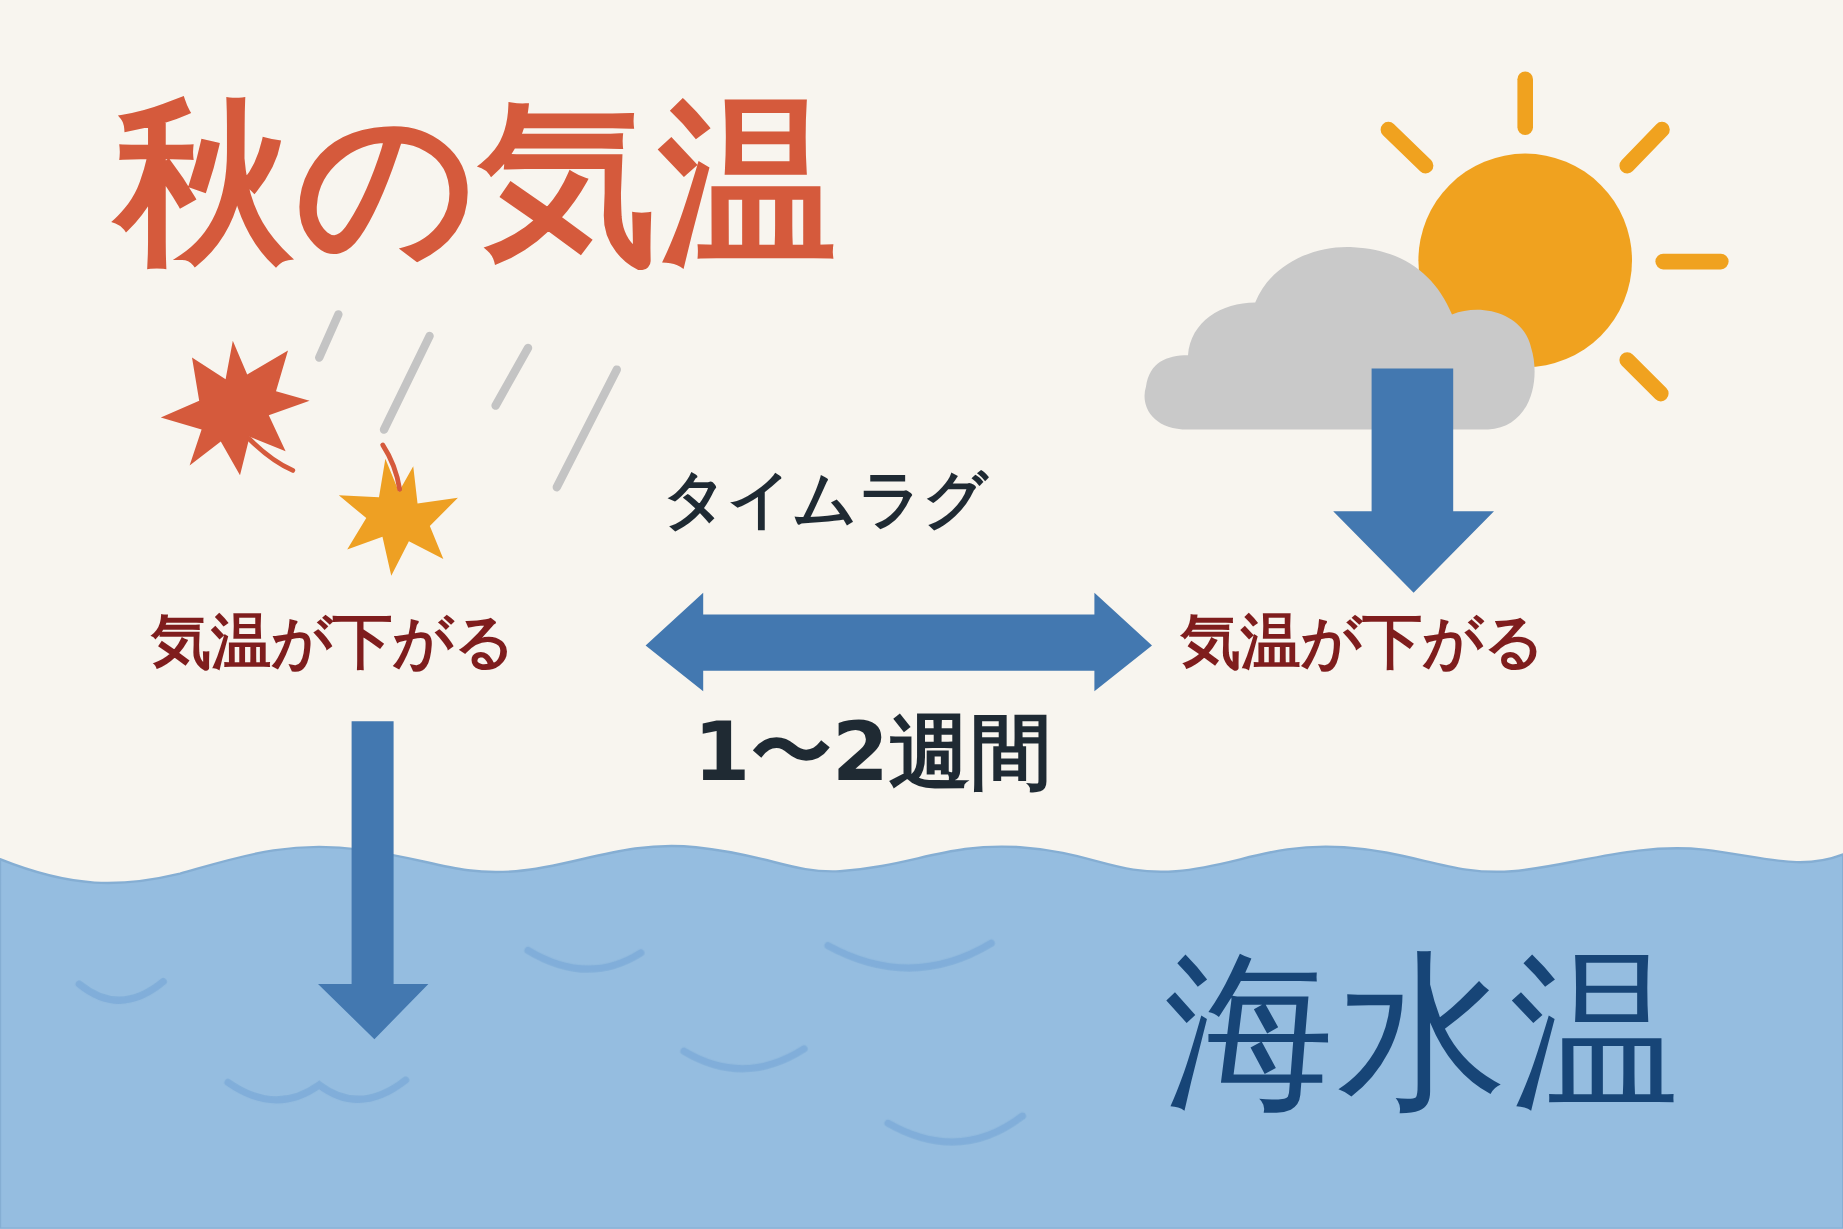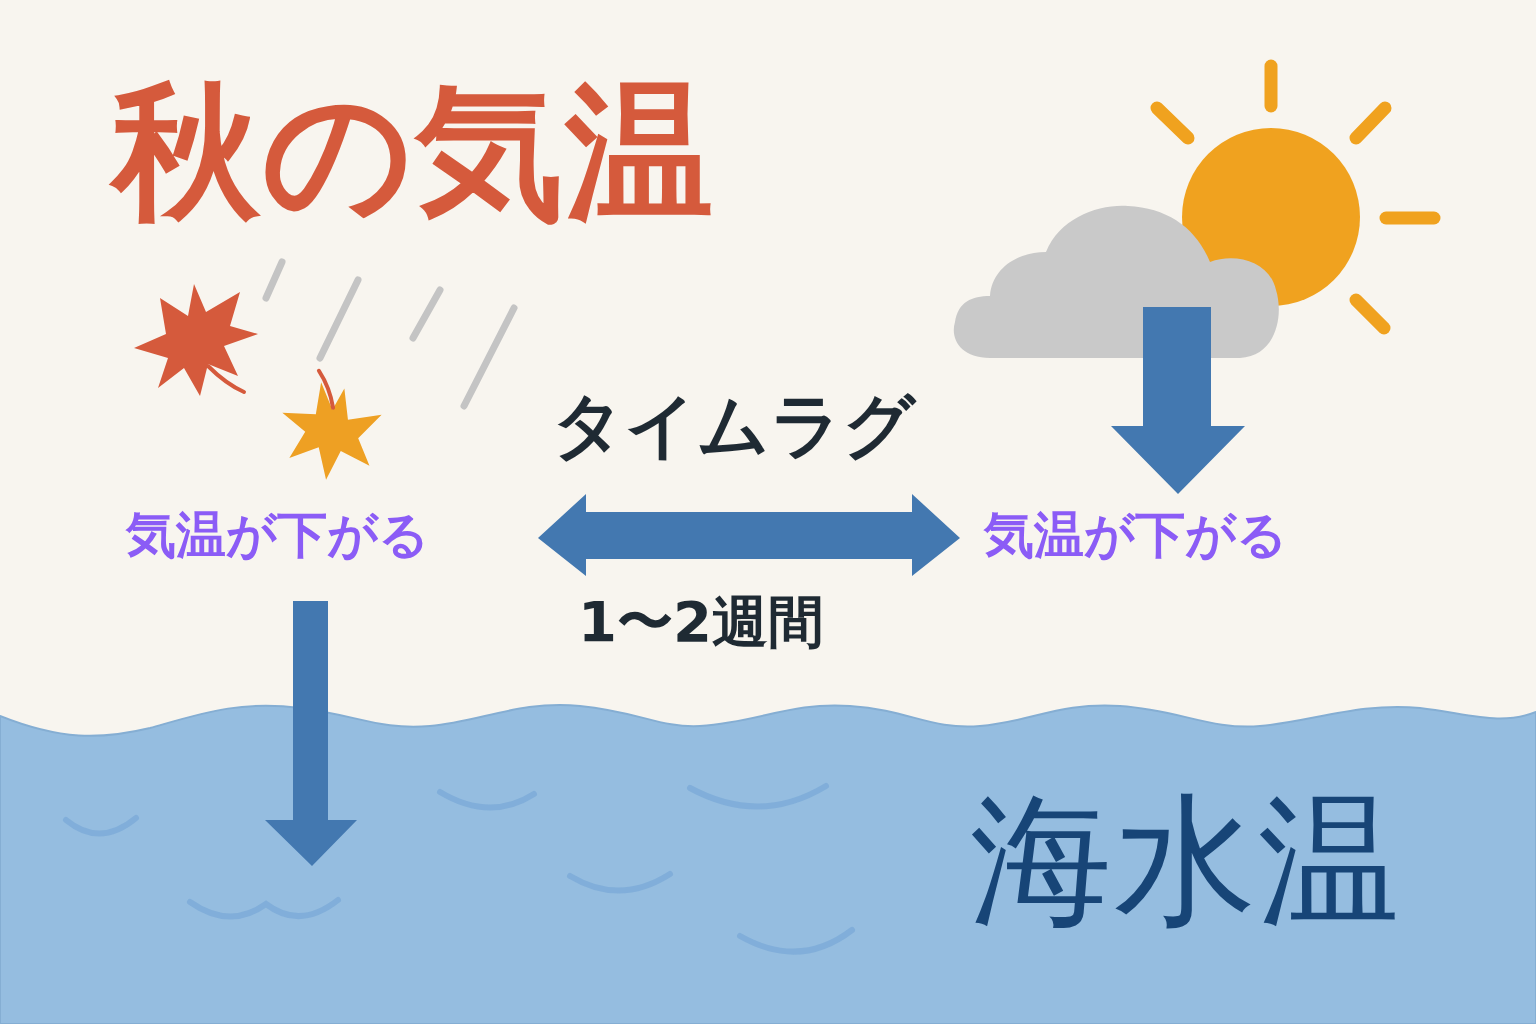--- a/index.html
+++ b/index.html
@@ -5,30 +5,30 @@
     html, body { margin: 0; padding: 0; }
     body {
       width: 1536px; height: 1024px; overflow: hidden;
       background: #f8f5ef;
       position: relative;
       font-family: "DejaVu Sans", "Liberation Sans", sans-serif;
     }
     .abs { position: absolute; }
     svg.layer { position: absolute; left: 0; top: 0; }
     .title {
-      left: 112px; top: 78px;
+      left: 96px; top: 78px;
       font-size: 148px; font-weight: bold; color: #d55a3c;
       letter-spacing: 2px; line-height: 1; white-space: nowrap; text-align: right;
     }
     .label-blue {
-      font-size: 50px; font-weight: bold; color: #8b5cf6;
+      font-size: 50px; font-weight: bold; color: #7f1d1d;
       line-height: 1; white-space: nowrap;
     }
     .label-dark {
-      font-size: 56px; font-weight: bold; color: #1f2a33;
+      font-size: 68px; font-weight: bold; color: #1f2a33;
       line-height: 1; white-space: nowrap;
     }
     .sea-title {
       left: 970px; top: 790px;
       font-size: 142px; font-weight: normal; color: #174577;
       line-height: 1; white-space: nowrap; letter-spacing: 2px;
     }
   </style>
 </head>
 <body>
@@ -77,21 +77,21 @@
       <line x1="1386" y1="218" x2="1434" y2="218"></line>
       <line x1="1356" y1="300" x2="1384" y2="328"></line>
     </g>
     <circle cx="1271" cy="217" r="89" fill="#f0a21f"></circle>
   </g>
   <path fill="#c9c9c9" d="M990,358 C960,358 950,338 955,322 C958,302 972,296 990,296 C992,268 1018,252 1046,252 C1060,218 1098,204 1128,206 C1168,208 1196,228 1210,262 C1236,252 1270,262 1276,290 C1284,316 1276,356 1240,358 Z"></path>
 
   <path fill="#4378b0" d="M1143,307 L1211,307 L1211,426 L1245,426 L1178,494 L1111,426 L1143,426 Z"></path>
 </svg>
 
-<div class="abs label-dark" style="left:552px; top:390px; font-size:71px;">タイムラグ</div>
+<div class="abs label-dark" style="left:552px; top:390px; font-size:53px;">タイムラグ</div>
 <div class="abs label-blue" style="left:126px; top:510px;">気温が下がる</div>
 <div class="abs label-blue" style="left:984px; top:510px;">気温が下がる</div>
 <div class="abs label-dark" style="left:578px; top:594px;">1〜2週間</div>
 
 <svg class="layer" width="1536" height="1024" viewBox="0 0 1536 1024">
   <path fill="#4378b0" d="M538,538 L586,494 L586,512 L912,512 L912,494 L960,538 L912,576 L912,559 L586,559 L586,576 Z"></path>
   <path fill="#4378b0" d="M293,601 L328,601 L328,820 L357,820 L312,866 L265,820 L293,820 Z"></path>
 </svg>
 
 <div class="abs sea-title">海水温</div>

